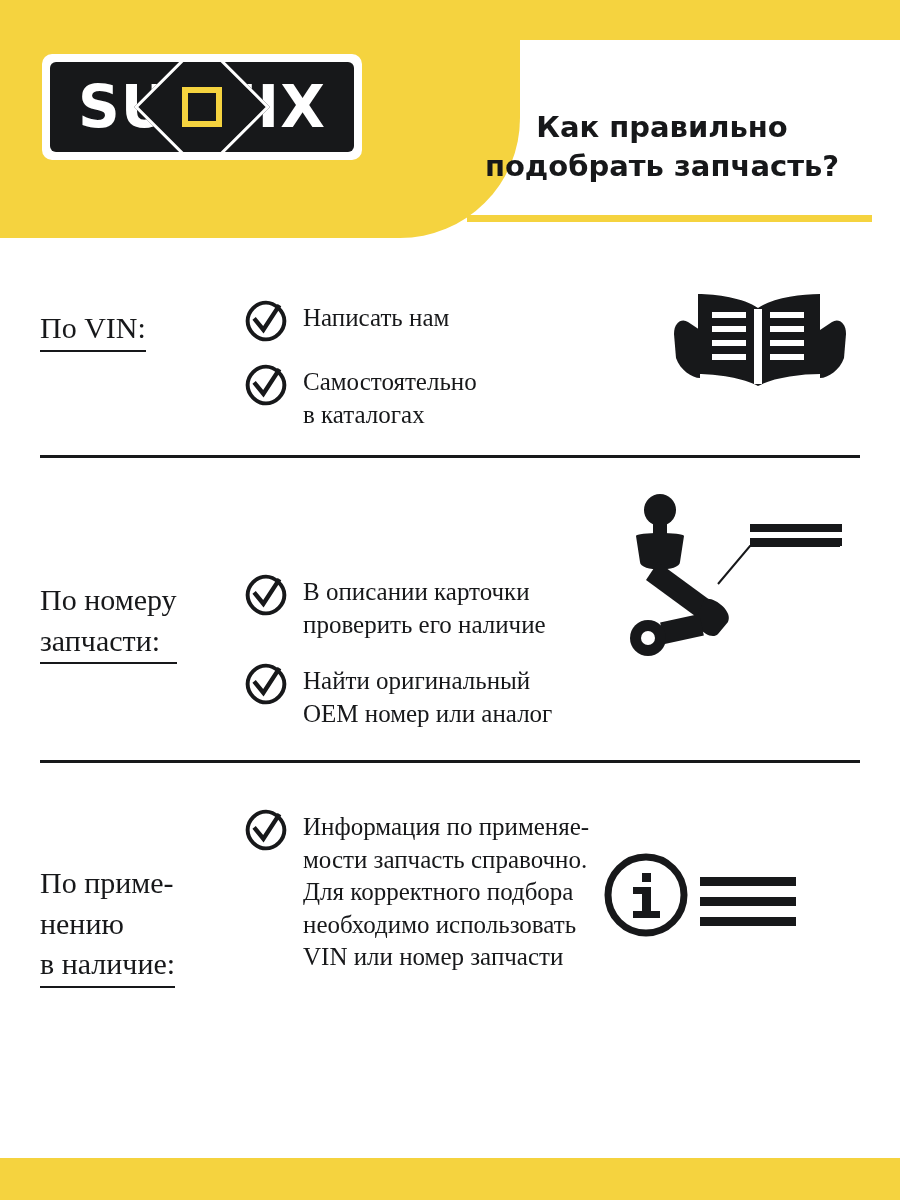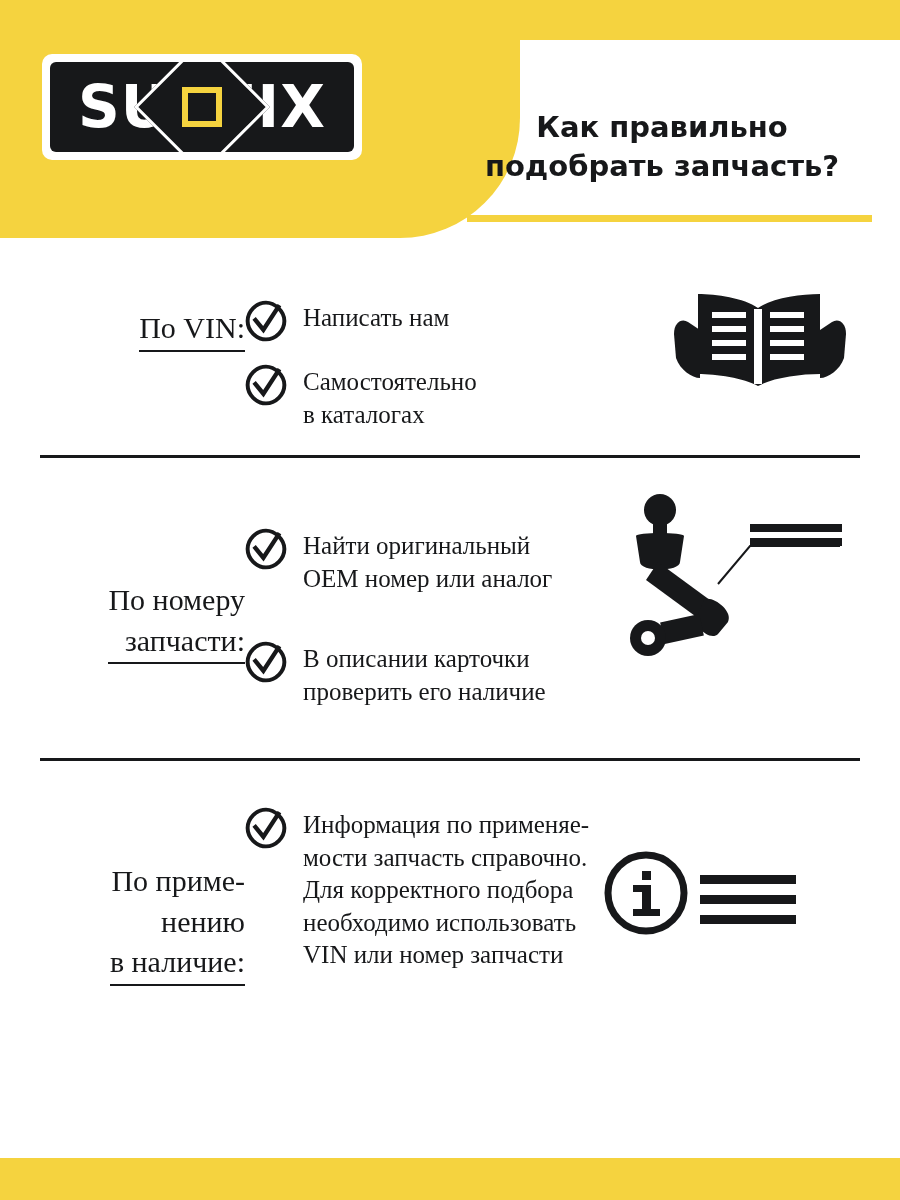--- a/index.html
+++ b/index.html
@@ -148,21 +148,20 @@
     margin: 0 40px;
   }
 
   .sec-label {
     width: 205px;
     flex: 0 0 205px;
     font-family: "Liberation Serif", serif;
     font-size: 30px;
     color: #17181A;
     line-height: 1.35;
-    text-align: right;
   }
   .sec-label span {
     border-bottom: 2px solid #17181A;
     display: inline-block;
     padding-bottom: 1px;
   }
 
   .checks {
     flex: 1 1 auto;
     padding-top: 4px;
@@ -275,35 +274,35 @@
   </div>
 
   <div class="divider"></div>
 
   <div class="section" style="padding-top:30px; padding-bottom:30px; min-height:300px;">
     <div class="sec-label" style="padding-top:92px;">
       <span style="white-space: pre-line;">По номеру
 запчасти:</span>
     </div>
     <div class="checks" style="padding-top:40px;">
+      <div class="check-row" style="margin-top:46px;">
+        <svg class="check-icon" viewBox="0 0 48 48">
+          <path d="M24 3 C34 3 45 13 45 24 C45 35 35 45 24 45 C13 45 3 35 3 24 C3 13 13 3 24 3 Z" fill="none" stroke="#17181A" stroke-width="4.5"></path>
+          <path d="M12 23 L21 34 L38 8" fill="none" stroke="#17181A" stroke-width="5" stroke-linecap="square"></path>
+        </svg>
+        <div class="check-text">В описании карточки
+проверить его наличие</div>
+      </div>
       <div class="check-row">
         <svg class="check-icon" viewBox="0 0 48 48">
           <path d="M24 3 C34 3 45 13 45 24 C45 35 35 45 24 45 C13 45 3 35 3 24 C3 13 13 3 24 3 Z" fill="none" stroke="#17181A" stroke-width="4.5"></path>
           <path d="M12 23 L21 34 L38 8" fill="none" stroke="#17181A" stroke-width="5" stroke-linecap="square"></path>
         </svg>
         <div class="check-text">Найти оригинальный
 OEM номер или аналог</div>
-      </div>
-      <div class="check-row" style="margin-top:46px;">
-        <svg class="check-icon" viewBox="0 0 48 48">
-          <path d="M24 3 C34 3 45 13 45 24 C45 35 35 45 24 45 C13 45 3 35 3 24 C3 13 13 3 24 3 Z" fill="none" stroke="#17181A" stroke-width="4.5"></path>
-          <path d="M12 23 L21 34 L38 8" fill="none" stroke="#17181A" stroke-width="5" stroke-linecap="square"></path>
-        </svg>
-        <div class="check-text">В описании карточки
-проверить его наличие</div>
       </div>
     </div>
     <div class="art" style="width:260px; margin-left:-40px;">
       <svg width="260" height="190" viewBox="0 0 260 190">
 
         <path d="M118 96 L150 58 L240 58" fill="none" stroke="#17181A" stroke-width="2"></path>
         <rect x="150" y="36" width="92" height="8" fill="#17181A"></rect>
         <rect x="150" y="50" width="92" height="8" fill="#17181A"></rect>
 
         <circle cx="60" cy="22" r="16" fill="#17181A"></circle>

